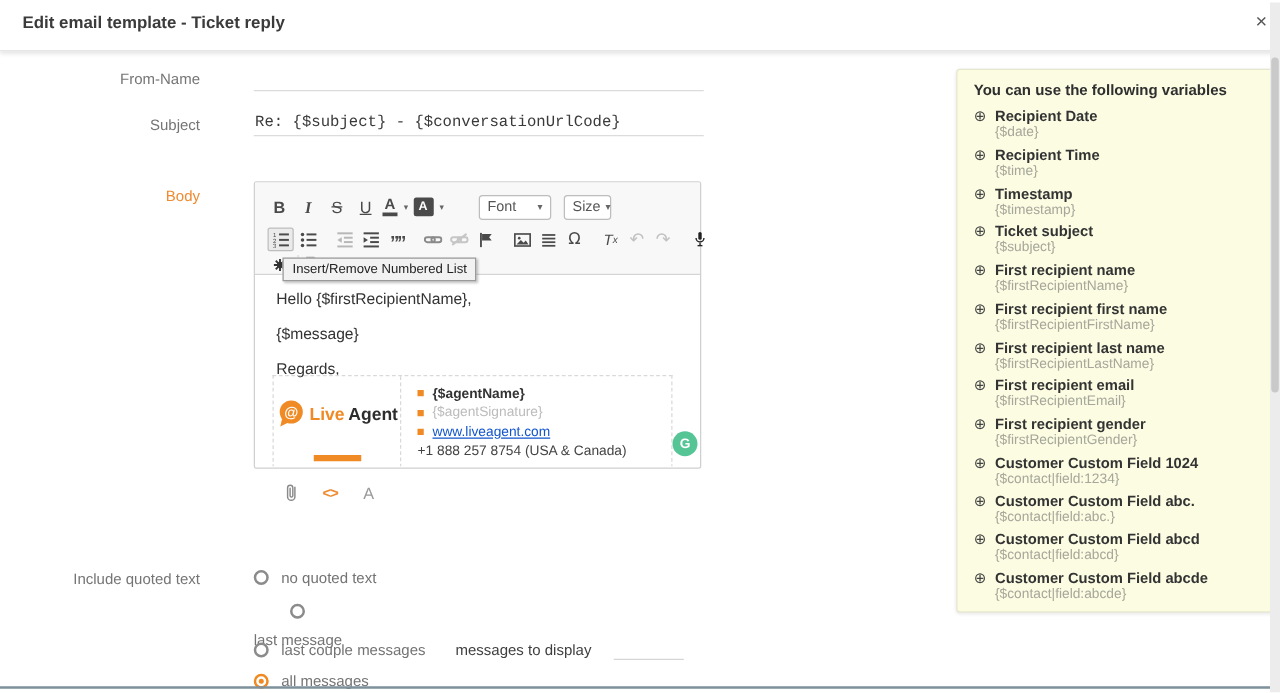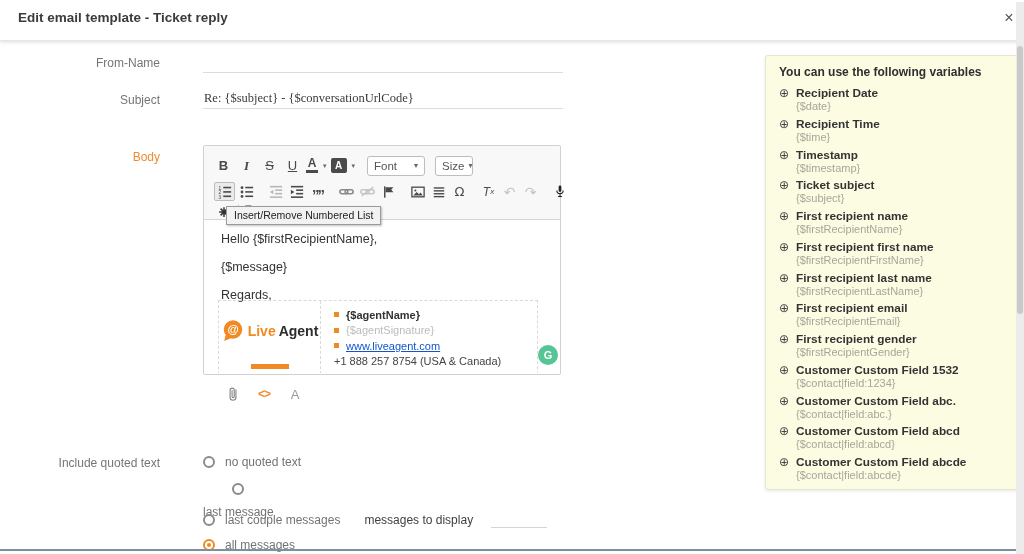--- a/index.html
+++ b/index.html
@@ -18,21 +18,21 @@
   .close-x{left:998px;top:9px;width:22px;height:22px;font-size:16px;color:#555;
     display:flex;align-items:center;justify-content:center;cursor:pointer;}
   .page-scrollbar{left:1016px;top:2px;width:8px;height:552px;background:#ececec;z-index:40;}
   .page-scroll-thumb{left:1017px;top:46px;width:6px;height:268px;background:#c9c9c9;border-radius:3px;z-index:41;}
   .bottom-line{left:0;top:549px;width:1016px;height:2px;background:#7e909b;}
 
   
   .flabel{left:0;width:160px;text-align:right;font-size:12px;color:#757575;}
   .flabel.orange{color:#ef8b31;}
   .uline-input{left:203px;width:358px;height:20px;border:none;border-bottom:1px solid #dcdcdc;
-    background:transparent;font-family:Liberation Serif, serif;font-size:12.5px;color:#3a3a3a;
+    background:transparent;font-family:Liberation Mono, monospace;font-size:12.5px;color:#3a3a3a;
     padding:0 1px;outline:none;}
 
   
   .editor{left:203px;top:145px;width:356px;height:228px;border:1px solid #d0d0d0;
     background:#fff;border-radius:2px;}
   .ck-chrome{position:absolute;left:0;top:0;width:100%;height:74px;background:#f8f8f8;
     border-bottom:1px solid #d5d5d5;box-sizing:border-box;}
   .tb-row{display:flex;align-items:center;padding:0 10px;}
   .r1{height:29px;padding-top:5px;gap:4px;}
   .r2{height:23px;gap:2px;}
@@ -48,21 +48,21 @@
   .b-underline{text-decoration:underline;}
   .color-a{display:inline-flex;flex-direction:column;align-items:center;line-height:11px;cursor:pointer;}
   .color-a .ltr{font-size:12px;font-weight:bold;color:#4a4a4a;}
   .color-a .bar{width:12px;height:3px;background:#4a4a4a;margin-top:1px;}
   .bg-a{width:16px;height:15px;background:#4a4a4a;border-radius:2px;color:#fff;
     display:inline-flex;align-items:center;justify-content:center;font-size:10px;font-weight:bold;cursor:pointer;}
   .caret{font-size:7px;color:#666;margin-left:1px;cursor:pointer;}
   .dd{display:inline-flex;align-items:center;justify-content:space-between;
     background:#fff;border:1px solid #bdbdbd;border-radius:3px;height:20px;
     padding:0 6px;font-size:11.5px;color:#555;cursor:pointer;box-sizing:border-box;}
-  .dd-font{width:58px;margin-left:8px;}
+  .dd-font{width:58px;margin-left:24px;}
   .dd-size{width:38px;margin-left:6px;}
   .dd .caret{font-size:8px;margin-left:4px;}
   .b-quote{font-size:15px;font-weight:bold;letter-spacing:-2px;line-height:6px;padding-top:6px;}
   .b-omega{font-size:13px;font-family:"DejaVu Sans",sans-serif;}
   .b-tx{font-style:italic;font-size:12px;}
   .b-tx sub{font-size:8px;}
   .b-undo,.b-redo{font-size:14px;font-family:"DejaVu Sans",sans-serif;color:#c2c2c2;}
   .src-btn{display:inline-flex;align-items:center;gap:4px;font-size:11px;color:#555;cursor:pointer;}
   .tooltip{position:absolute;left:22px;top:60px;background:#f2f2f2;border:1px solid #9a9a9a;
     padding:2px 7px 3px;font-size:10.5px;color:#222;white-space:nowrap;z-index:20;
@@ -438,21 +438,21 @@
   <div class="var-item" style="top:276px;">
     <span class="var-plus">⊕</span>
     <div>
         <div class="var-label">First recipient gender</div>
         <div class="var-code">{$firstRecipientGender}</div>
       </div>
   </div>
   <div class="var-item" style="top:307px;">
     <span class="var-plus">⊕</span>
     <div>
-        <div class="var-label">Customer Custom Field 1532</div>
+        <div class="var-label">Customer Custom Field 1024</div>
         <div class="var-code">{$contact|field:1234}</div>
       </div>
   </div>
   <div class="var-item" style="top:338px;">
     <span class="var-plus">⊕</span>
     <div>
         <div class="var-label">Customer Custom Field abc.</div>
         <div class="var-code">{$contact|field:abc.}</div>
       </div>
   </div>

